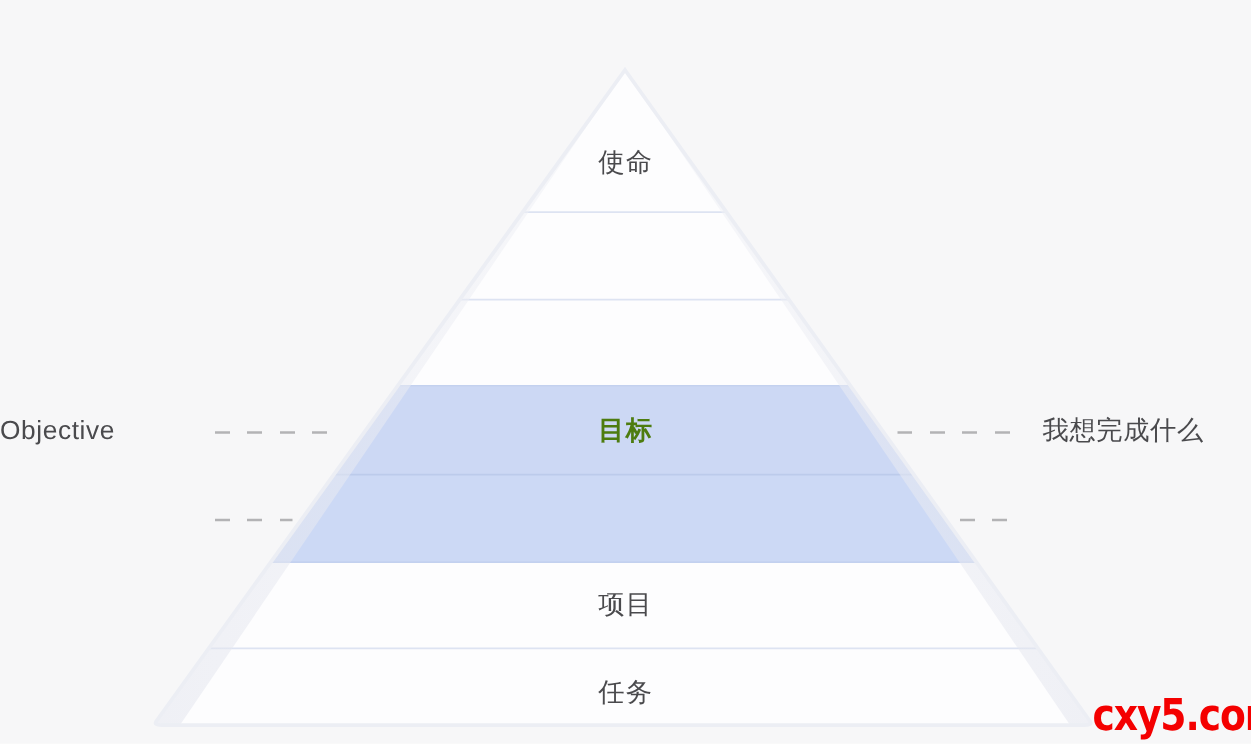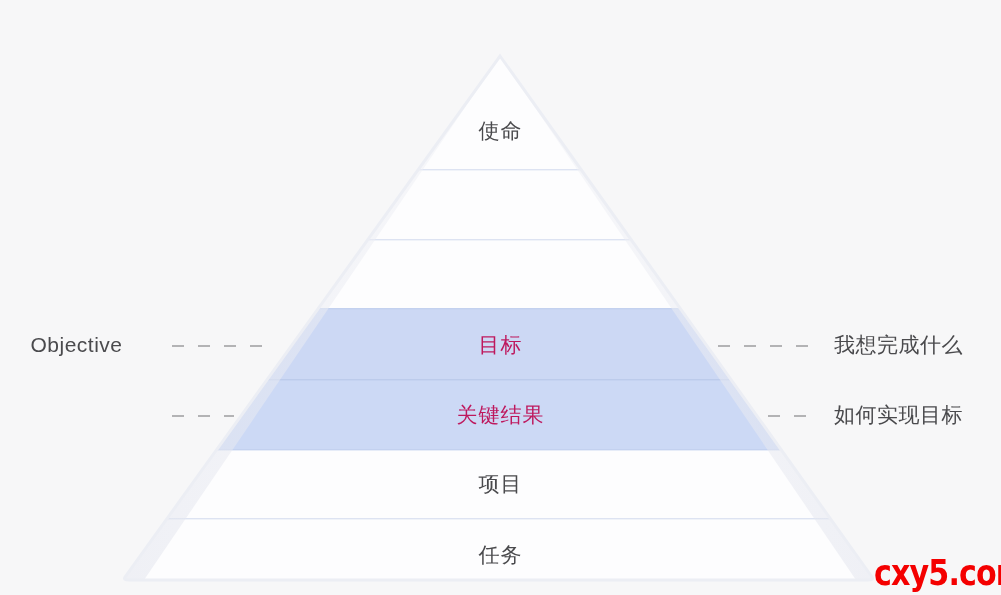--- a/index.html
+++ b/index.html
@@ -39,35 +39,35 @@
     width: 1001px;
     text-align: center;
     color: #4a4a4d;
     font-size: 21px;
     font-weight: 400;
     letter-spacing: 1px;
     line-height: 1;
     white-space: nowrap;
   }
   .row-label.highlight {
-    color: #be185d;
-    font-weight: 400;
+    color: #4d7c0f;
+    font-weight: 700;
   }
 
   
   .side-label {
     position: absolute;
     color: #4a4a4d;
     font-size: 21px;
     line-height: 1;
     white-space: nowrap;
     letter-spacing: 0.5px;
   }
   .side-label.left {
-    text-align: center;
+    text-align: left;
   }
   .side-label.right {
     text-align: left;
   }
 
   .dash-run {
     position: absolute;
     height: 2px;
     background-image: repeating-linear-gradient(
       to right,
@@ -132,30 +132,28 @@
 
       <polygon points="500,56 512,56 884,580 856,580" fill="url(#edge-shade-right)" opacity="0.55"></polygon>
       <polygon points="500,56 488,56 116,580 144,580" fill="url(#edge-shade-left)" opacity="0.55"></polygon>
     </g>
 
     <path d="M 500 56 L 872 577 Q 874 580 868 580 L 129 580 Q 123 580 125 577 Z" fill="none" stroke="#eceef4" stroke-width="3"></path>
   </svg>
 
   <div class="row-label" style="top:120px">使命</div>
   <div class="row-label highlight" style="top:334px">目标</div>
-  <div class="row-label highlight" style="top:404px">关键结果</div>
   <div class="row-label" style="top:473px">项目</div>
   <div class="row-label" style="top:544px">任务</div>
 
   <div class="side-label left" style="left:0; top:334px; width:153px">Objective</div>
   <div class="dash-run" style="left:172px; top:345px; width:100px"></div>
 
   <div class="dash-run" style="left:172px; top:415px; width:62px"></div>
 
   <div class="dash-run" style="left:718px; top:345px; width:100px"></div>
   <div class="side-label right" style="left:834px; top:334px">我想完成什么</div>
 
   <div class="dash-run" style="left:768px; top:415px; width:52px"></div>
-  <div class="side-label right" style="left:834px; top:404px">如何实现目标</div>
 
   <div id="watermark" style="left:874px; top:556px">cxy5.com</div>
 
 </div>
 
 </body></html>

